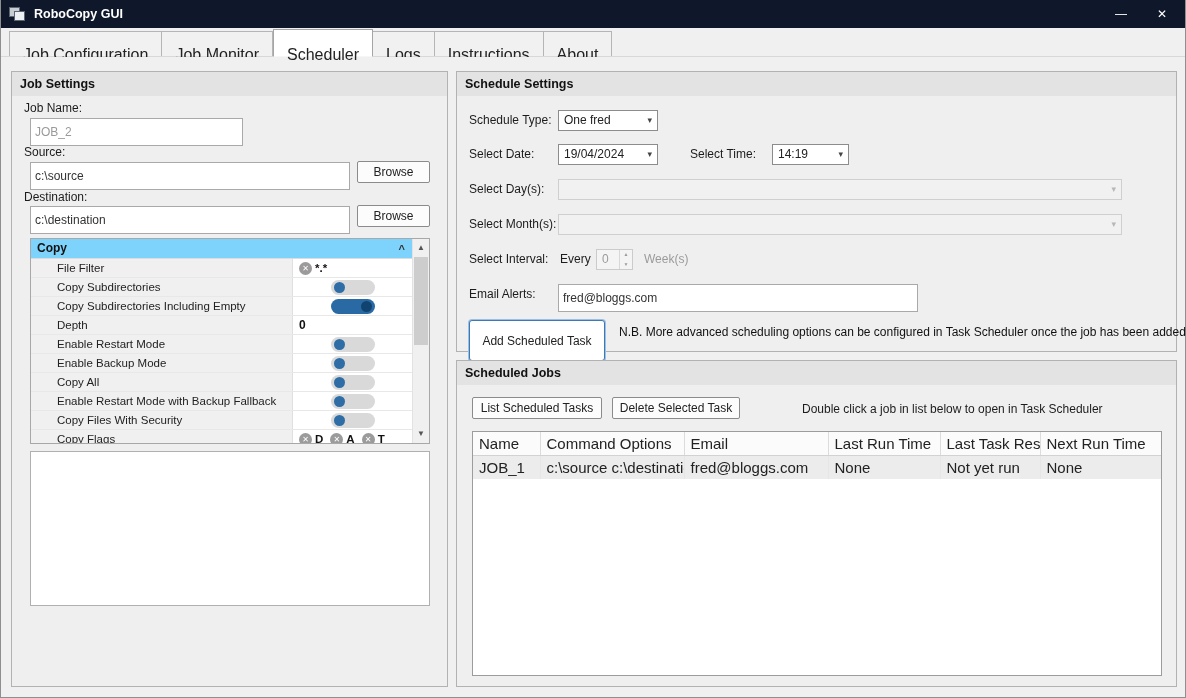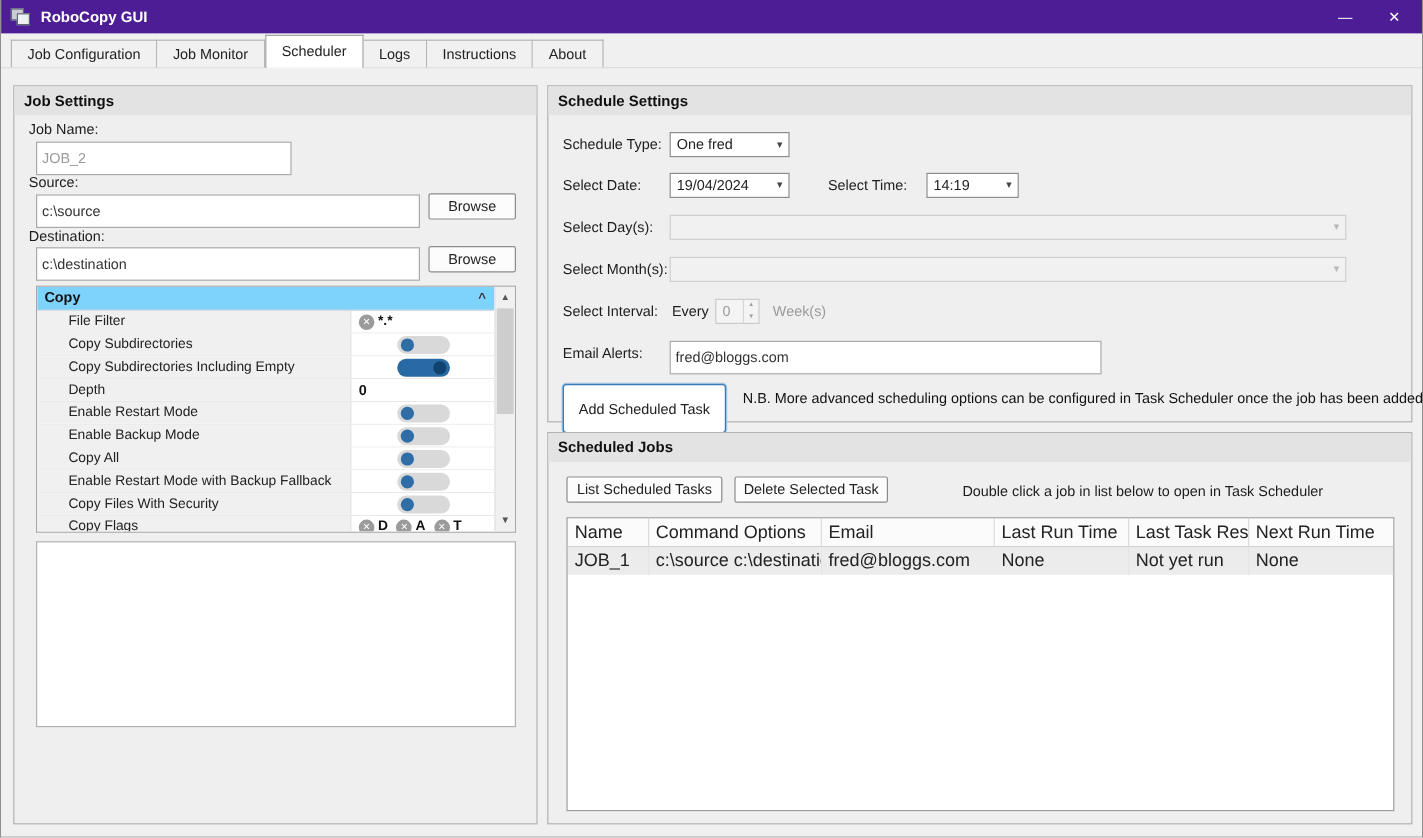--- a/index.html
+++ b/index.html
@@ -1,28 +1,28 @@
 <!DOCTYPE html>
 <html><head>
 <meta charset="utf-8">
 <style>
   *{margin:0;padding:0;box-sizing:border-box;font-family:"Liberation Sans",sans-serif;}
   html,body{width:1186px;height:698px;overflow:hidden;background:#f0f0f0;}
   .window{width:1186px;height:698px;position:relative;background:#f0f0f0;border:1px solid #8f8f8f;border-top:none;}
   
-  .titlebar{height:28px;background:#4c1d95;display:flex;align-items:center;padding:4px 8px;color:#fff;}
+  .titlebar{height:28px;background:#0f172a;display:flex;align-items:center;padding:4px 8px;color:#fff;}
   .app-icon{width:17px;height:15px;position:relative;margin-right:8px;}
   .ic-back{position:absolute;left:0;top:0;width:11px;height:10px;background:#c8cdd4;border:1px solid #5f6570;}
   .ic-front{position:absolute;left:5px;top:4px;width:11px;height:10px;background:#eef1f4;border:1px solid #5f6570;}
   .title{font-weight:bold;font-size:12.5px;flex:1;}
   .win-controls{display:flex;gap:30px;margin-right:10px;}
   .win-btn{font-size:12px;color:#fff;cursor:default;}
   
   .tabbar{height:29px;background:#f0f0f0;display:flex;align-items:flex-end;padding-left:8px;border-bottom:1px solid #d8d8d8;}
-  .tab{height:23px;line-height:22px;padding:0 13px;font-size:12px;background:#f1f1f1;border:1px solid #b5b5b5;border-bottom:none;color:#222;}
+  .tab{height:23px;line-height:22px;padding:12px 13px;font-size:16px;background:#f1f1f1;border:1px solid #b5b5b5;border-bottom:none;color:#222;}
   .tab + .tab{border-left:none;}
   .tab.active{height:28px;line-height:26px;background:#fff;border:1px solid #a5a5a5;margin-bottom:-1px;border-bottom:1px solid #f6f6f6;z-index:2;position:relative;}
   
   .content{position:absolute;left:0;top:57px;width:1184px;height:640px;background:#f0f0f0;}
   .panel{position:absolute;border:1px solid #b2b2b2;background:#efefef;}
   .p-job{left:10px;top:14px;width:437px;height:616px;}
   .p-sched{left:455px;top:14px;width:721px;height:281px;}
   .p-jobs{left:455px;top:303px;width:721px;height:327px;}
   .panel-header{height:24px;line-height:24px;padding-left:8px;font-weight:bold;font-size:12.5px;background:#e3e3e3;color:#111;}
   .lbl{position:absolute;font-size:12px;color:#1c1c1c;white-space:nowrap;}

